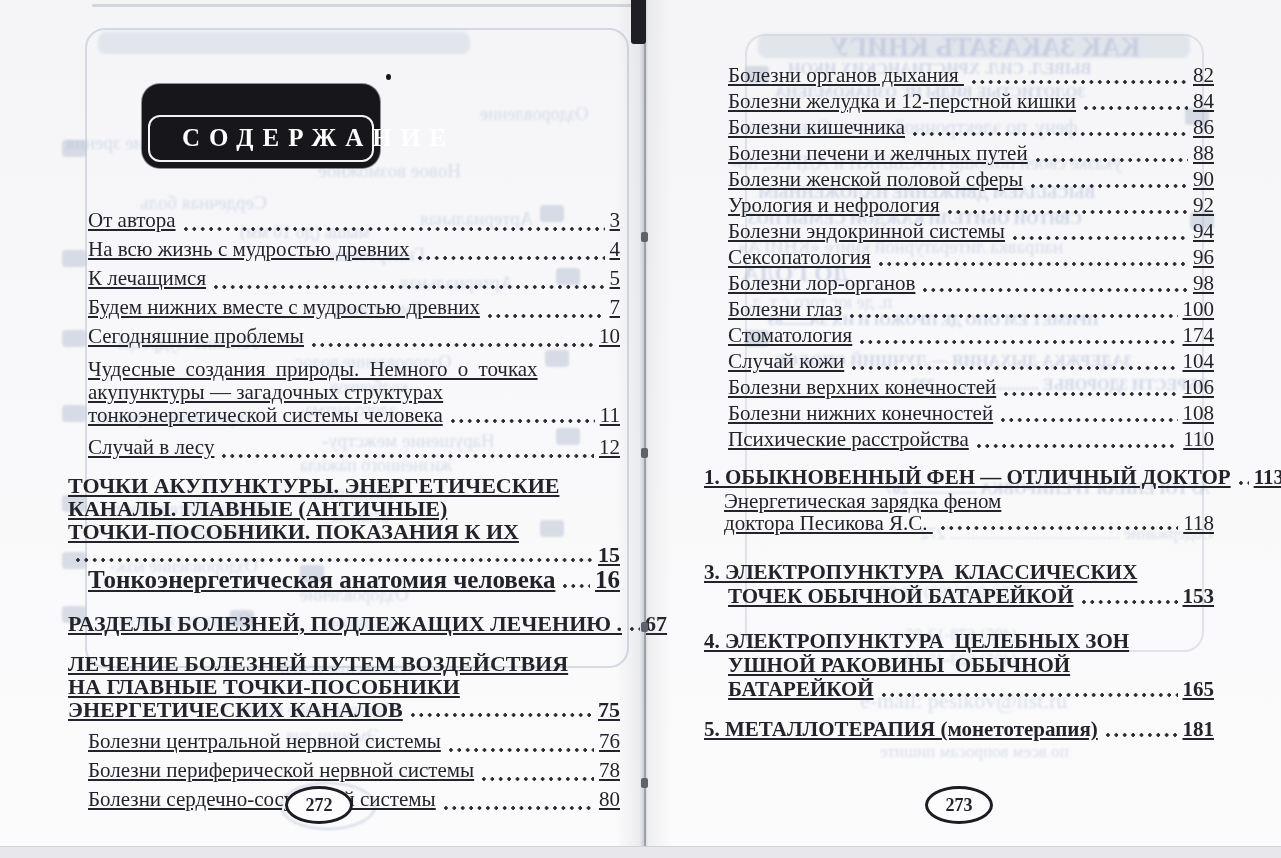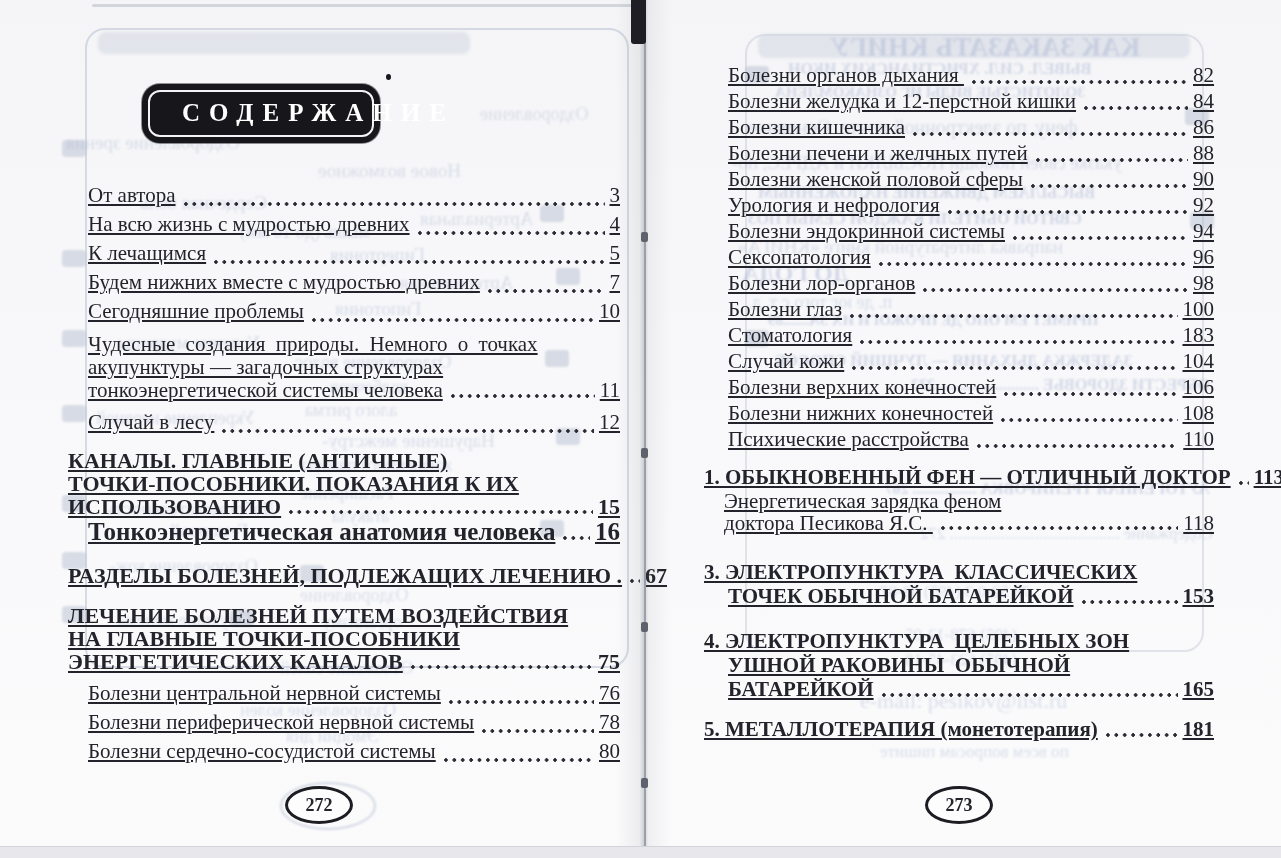--- a/index.html
+++ b/index.html
@@ -25,21 +25,21 @@
   .gb{font-weight:bold;color:#aeb9d4;}
   .blob{position:absolute;z-index:1;width:24px;height:17px;border-radius:4px;background:rgba(176,184,204,.45);filter:blur(1px);pointer-events:none;}
   .bleed-frame{position:absolute;z-index:0;border:2px solid rgba(178,187,206,.5);border-radius:20px;pointer-events:none;}
   .bleed-band{position:absolute;z-index:0;background:rgba(198,205,220,.42);border-radius:8px;filter:blur(1.5px);pointer-events:none;}
   .ghost-oval{position:absolute;z-index:1;width:92px;height:44px;border:2px solid rgba(178,187,206,.55);border-radius:50%;filter:blur(.8px);}
 
   
   .title-box{margin:0 0 38px 54px;width:226px;background:#16161b;border-radius:18px;padding:6px;
              box-shadow:0 0 0 1px rgba(20,20,26,.45);}
   .title-inner{border:2px solid #f4f4f6;border-radius:12px;padding:7px 26px 8px 32px;color:#ffffff;
-               font-size:25px;font-weight:bold;letter-spacing:9px;text-align:center;white-space:nowrap;}
+               font-size:25px;font-weight:bold;letter-spacing:9px;text-align:center;white-space:nowrap;margin-top:25px;}
   .title-dot{position:absolute;left:386px;top:74px;width:5px;height:6px;background:#17171c;border-radius:50%;z-index:2;}
 
   
   .content{position:absolute;z-index:2;}
   .lp-content{left:88px;top:84px;width:532px;}
   .rp-content{left:63px;top:62px;width:510px;}
 
   .entry{position:relative;}
   .line{white-space:pre;text-decoration:underline;}
   .line.last{display:flex;align-items:baseline;}
@@ -184,23 +184,24 @@
           </div>
           <div class="entry e-multi">
             <div class="line">Чудесные создания природы. Немного о точках</div>
             <div class="line">акупунктуры — загадочных структурах</div>
             <div class="line last cont"><span class="txt">тонкоэнергетической системы человека</span><span class="lead"></span><span class="pg">11</span></div>
           </div>
           <div class="entry e-item gap-sm">
             <div class="line last"><span class="txt">Случай в лесу</span><span class="lead"></span><span class="pg">12</span></div>
           </div>
           <div class="entry e-heading">
+            <div class="line">ТОЧКИ АКУПУНКТУРЫ. ЭНЕРГЕТИЧЕСКИЕ</div>
             <div class="line">КАНАЛЫ. ГЛАВНЫЕ (АНТИЧНЫЕ)</div>
             <div class="line">ТОЧКИ-ПОСОБНИКИ. ПОКАЗАНИЯ К ИХ</div>
-            <div class="line last cont"><span class="txt">ИСПОЛЬЗОВАНИЮ</span><span class="lead"></span><span class="pg">15</span></div>
+            <div class="line last cont"><span class="lead"></span><span class="pg">15</span></div>
           </div>
           <div class="entry e-subheading">
             <div class="line last"><span class="txt">Тонкоэнергетическая анатомия человека</span><span class="lead"></span><span class="pg">16</span></div>
           </div>
           <div class="entry e-heading gap-lg">
             <div class="line last"><span class="txt">РАЗДЕЛЫ БОЛЕЗНЕЙ, ПОДЛЕЖАЩИХ ЛЕЧЕНИЮ .</span><span class="lead"></span><span class="pg">67</span></div>
           </div>
           <div class="entry e-heading gap-md">
             <div class="line">ЛЕЧЕНИЕ БОЛЕЗНЕЙ ПУТЕМ ВОЗДЕЙСТВИЯ</div>
             <div class="line">НА ГЛАВНЫЕ ТОЧКИ-ПОСОБНИКИ</div>
@@ -247,21 +248,21 @@
           <div class="entry e-item">
             <div class="line last"><span class="txt">Сексопатология</span><span class="lead"></span><span class="pg">96</span></div>
           </div>
           <div class="entry e-item">
             <div class="line last"><span class="txt">Болезни лор-органов</span><span class="lead"></span><span class="pg">98</span></div>
           </div>
           <div class="entry e-item">
             <div class="line last"><span class="txt">Болезни глаз</span><span class="lead"></span><span class="pg">100</span></div>
           </div>
           <div class="entry e-item">
-            <div class="line last"><span class="txt">Стоматология</span><span class="lead"></span><span class="pg">183</span></div>
+            <div class="line last"><span class="txt">Стоматология</span><span class="lead"></span><span class="pg">174</span></div>
           </div>
           <div class="entry e-item">
             <div class="line last"><span class="txt">Случай кожи</span><span class="lead"></span><span class="pg">104</span></div>
           </div>
           <div class="entry e-item">
             <div class="line last"><span class="txt">Болезни верхних конечностей</span><span class="lead"></span><span class="pg">106</span></div>
           </div>
           <div class="entry e-item">
             <div class="line last"><span class="txt">Болезни нижних конечностей</span><span class="lead"></span><span class="pg">108</span></div>
           </div>

